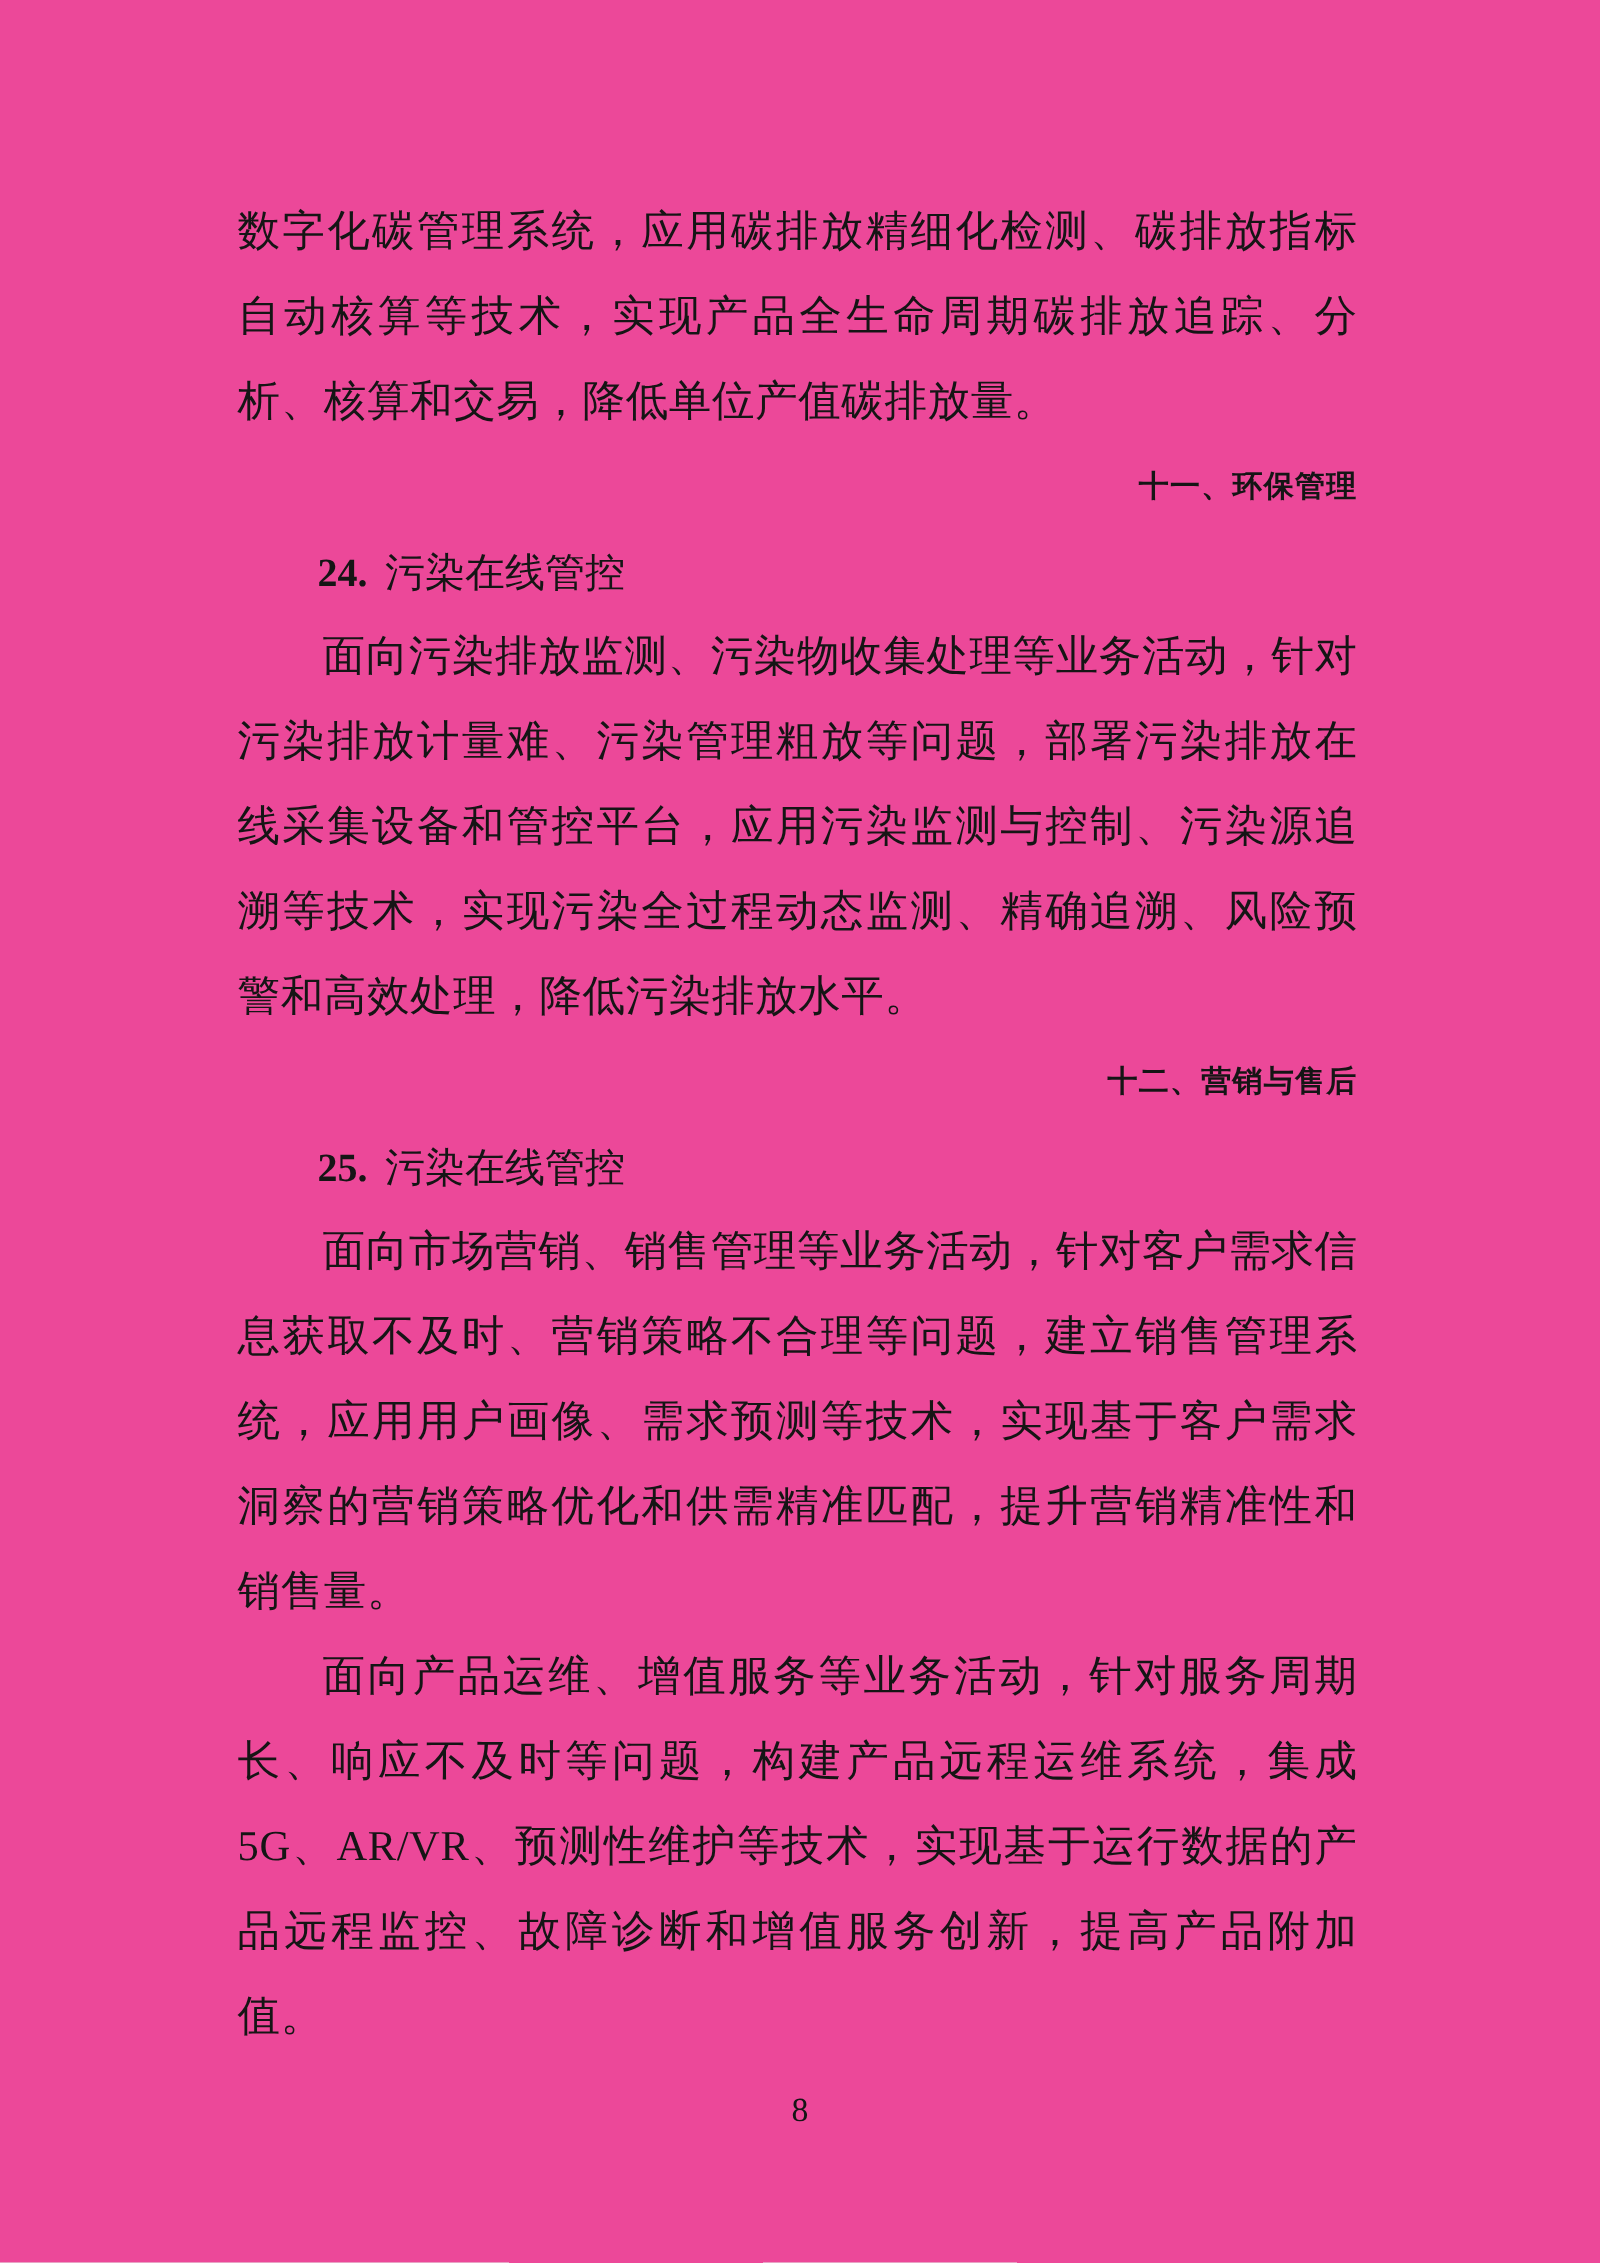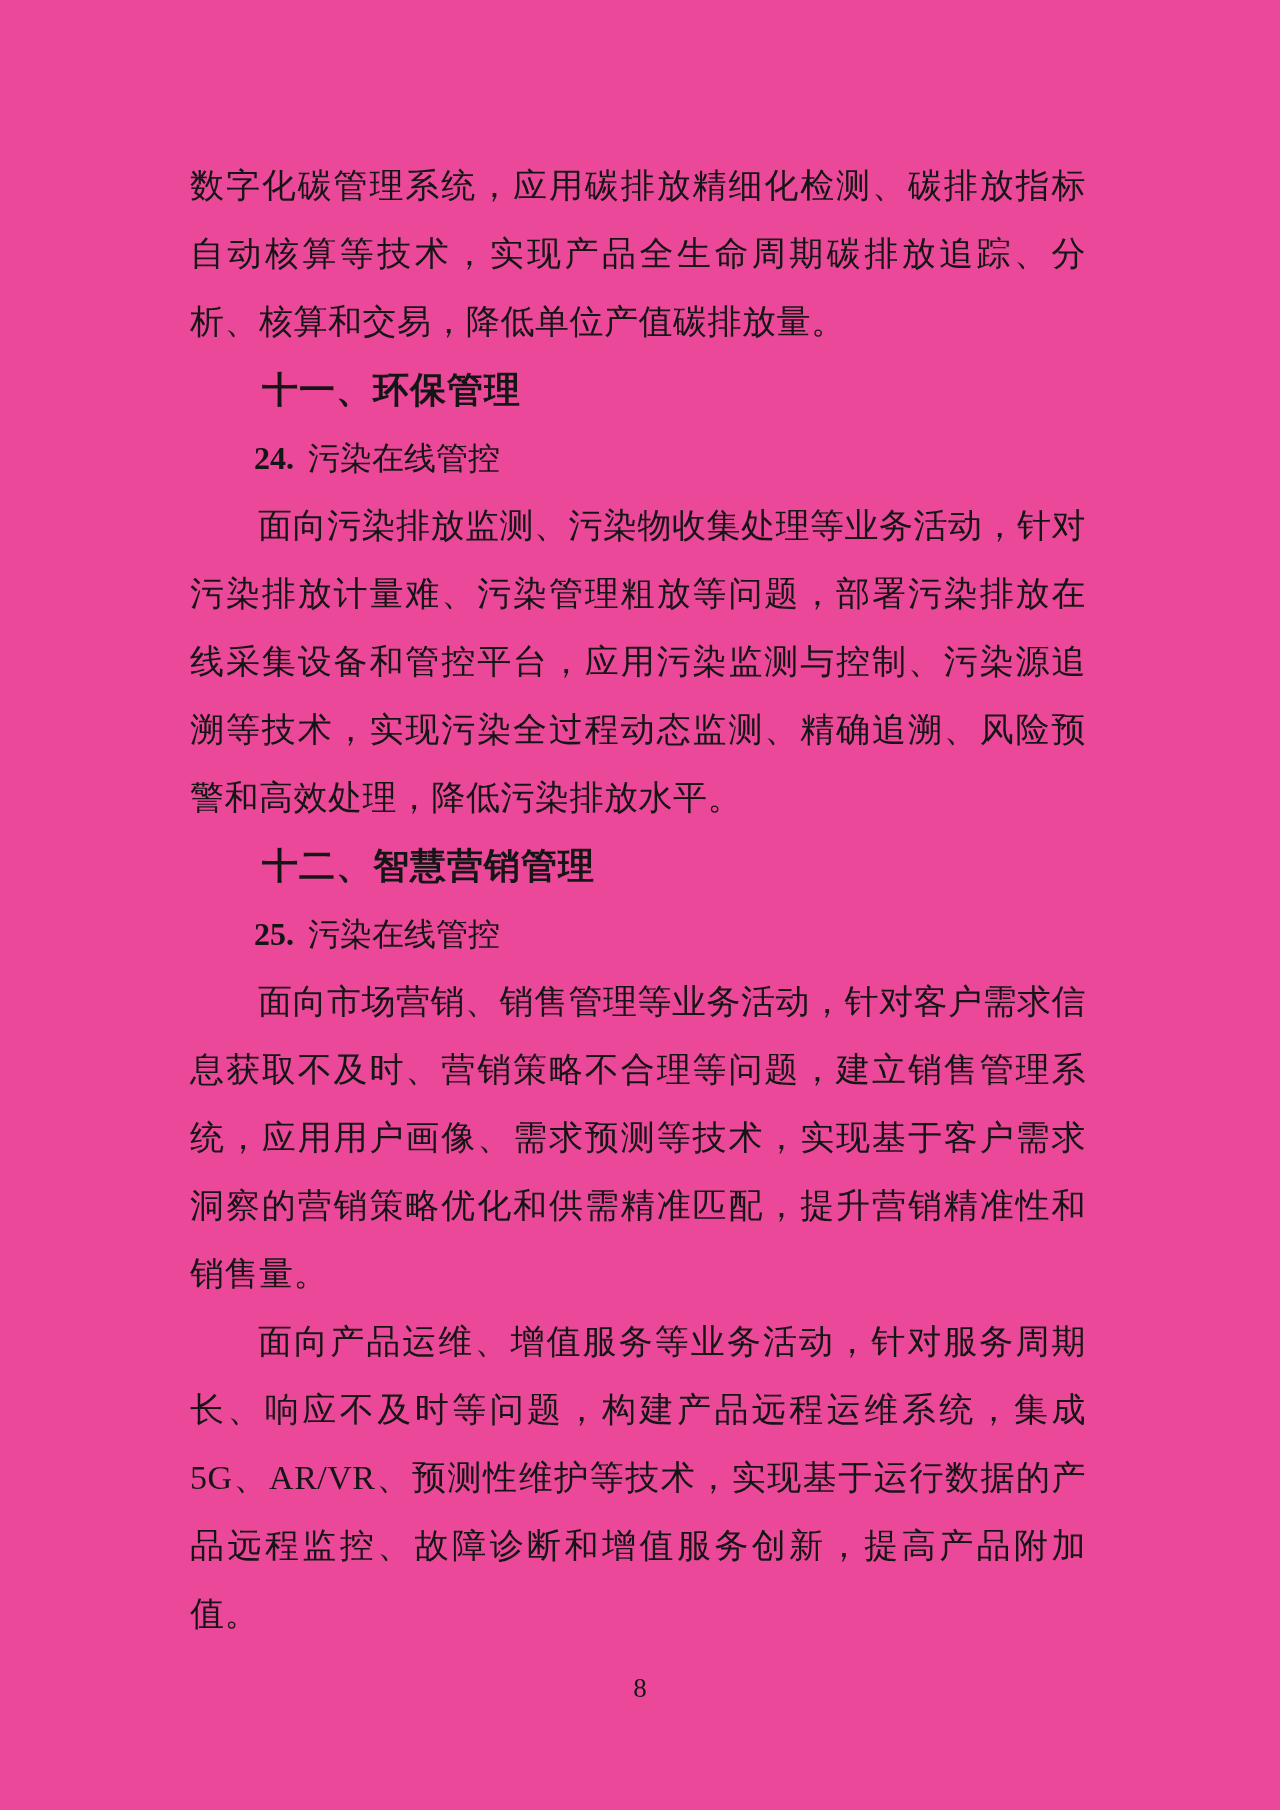--- a/index.html
+++ b/index.html
@@ -32,24 +32,25 @@
     text-align-last: left;
     word-break: normal;
   }
   .body-para.indent {
     text-indent: 2em;
   }
   .section-heading {
     margin: 0;
     font-family: Liberation Serif, serif;
     font-weight: bold;
-    font-size: 36px;
+    font-size: 24px;
     line-height: 68px;
     letter-spacing: 1px;
     text-indent: 2em;
+    text-align: right;
   }
   .item-heading {
     margin: 0;
     font-size: 32px;
     font-weight: normal;
     line-height: 68px;
     text-indent: 2em;
   }
   .item-heading.extra-gap {
     margin-top: 22px;
@@ -75,19 +76,19 @@
 </style>
 </head>
 <body>
 
 <div class="page">
   <div class="content">
       <p class="body-para">数字化碳管理系统，应用碳排放精细化检测、碳排放指标自动核算等技术，实现产品全生命周期碳排放追踪、分析、核算和交易，降低单位产值碳排放量。</p>
       <h2 class="section-heading">十一、环保管理</h2>
       <h3 class="item-heading"><span class="num">24.</span><span class="title">污染在线管控</span></h3>
       <p class="body-para indent">面向污染排放监测、污染物收集处理等业务活动，针对污染排放计量难、污染管理粗放等问题，部署污染排放在线采集设备和管控平台，应用污染监测与控制、污染源追溯等技术，实现污染全过程动态监测、精确追溯、风险预警和高效处理，降低污染排放水平。</p>
-      <h2 class="section-heading">十二、智慧营销管理</h2>
+      <h2 class="section-heading">十二、营销与售后</h2>
       <h3 class="item-heading"><span class="num">25.</span><span class="title">污染在线管控</span></h3>
       <p class="body-para indent">面向市场营销、销售管理等业务活动，针对客户需求信息获取不及时、营销策略不合理等问题，建立销售管理系统，应用用户画像、需求预测等技术，实现基于客户需求洞察的营销策略优化和供需精准匹配，提升营销精准性和销售量。</p>
       <p class="body-para indent">面向产品运维、增值服务等业务活动，针对服务周期长、响应不及时等问题，构建产品远程运维系统，集成 5G、AR/VR、预测性维护等技术，实现基于运行数据的产品远程监控、故障诊断和增值服务创新，提高产品附加值。</p>
     </div>
   <div class="page-number">8</div>
 </div>
 
 </body></html>

